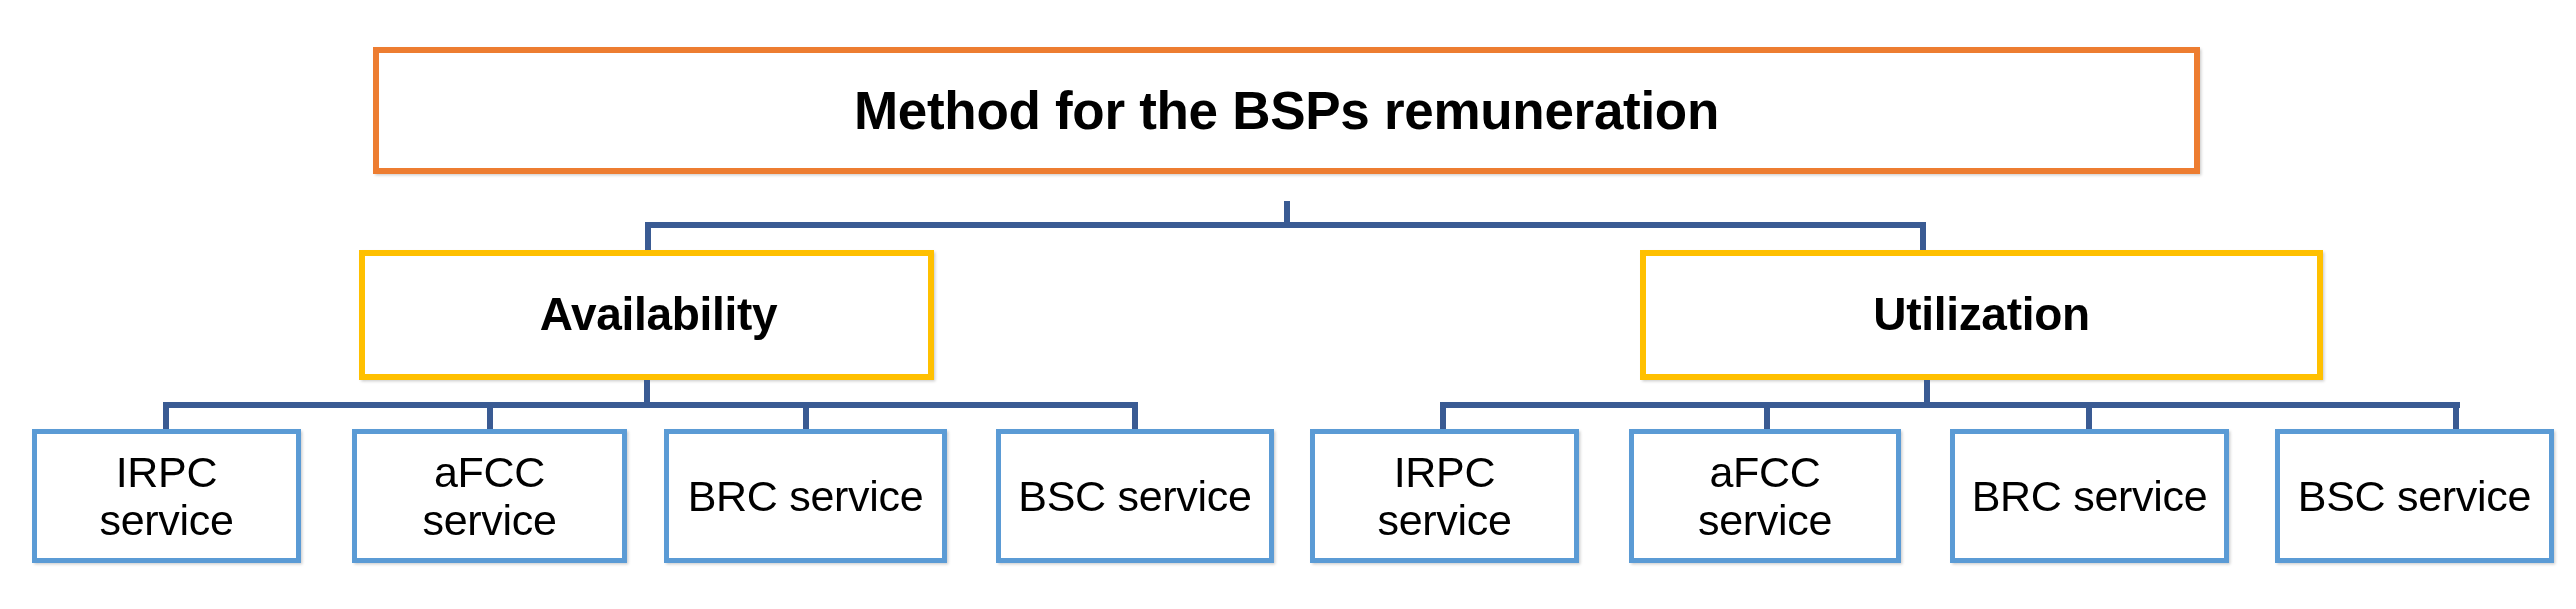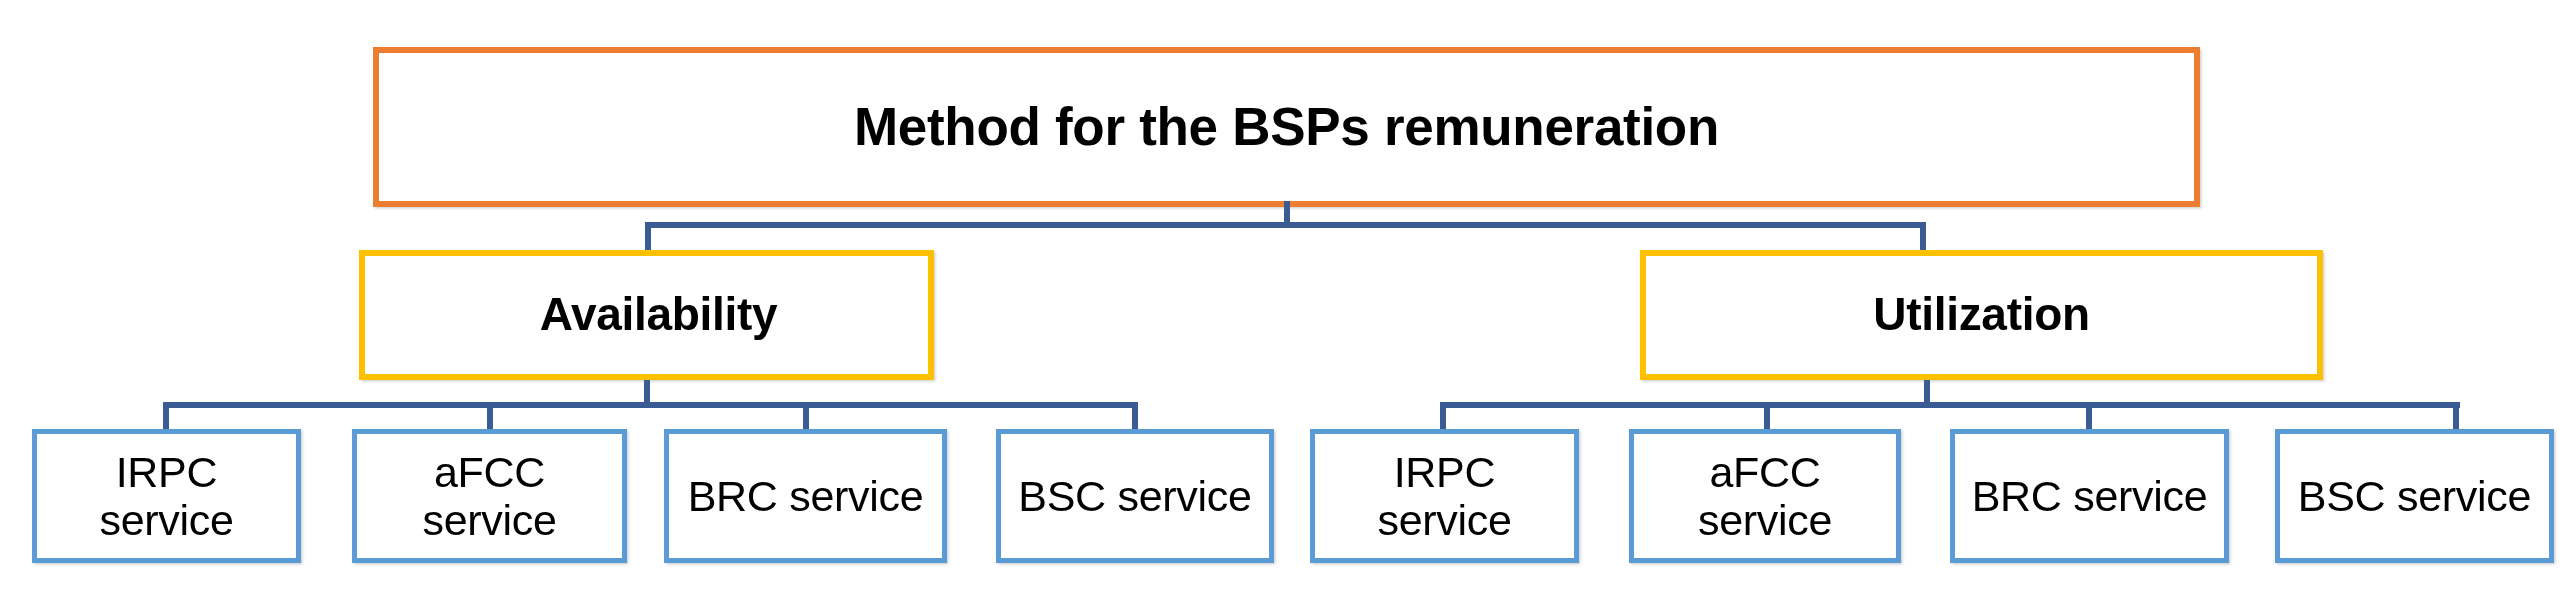--- a/index.html
+++ b/index.html
@@ -47,21 +47,21 @@
     font-weight:normal;
     font-size:43px;
     letter-spacing:-0.3px;
   }
 </style>
 </head>
 <body>
 
 <div id="stage">
 
-  <div class="node root" style="left:373px;top:47px;width:1827px;height:160px;">
+  <div class="node root" style="left:373px;top:47px;width:1827px;height:127px;">
     <span class="label">Method for the BSPs remuneration</span>
   </div>
 
   <div class="conn v" style="left:1284px;top:201px;height:26.5px;"></div>
   <div class="conn h" style="left:645px;top:222px;width:1281px;"></div>
   <div class="conn v" style="left:645px;top:222px;height:31px;"></div>
   <div class="conn v" style="left:1920px;top:222px;height:31px;"></div>
 
   <div class="node branch" style="left:359px;top:250px;width:575px;height:130px;padding-left:24px;">
     <span class="label">Availability</span>

